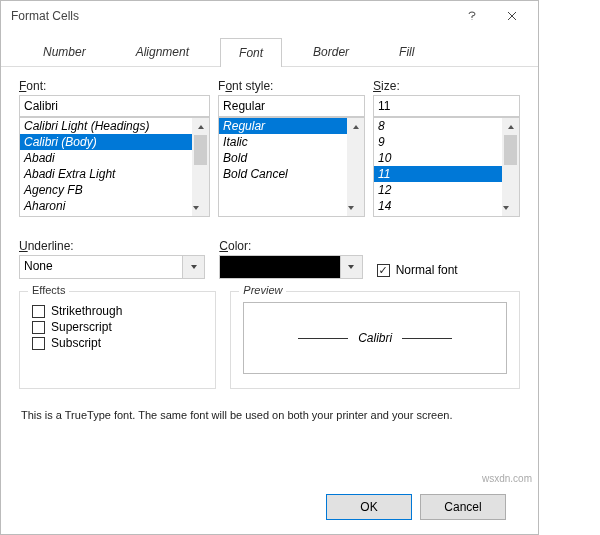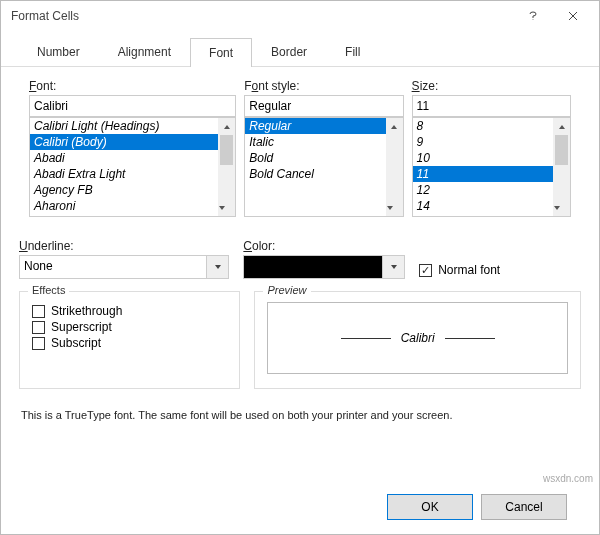--- a/index.html
+++ b/index.html
@@ -1,25 +1,25 @@
 <!DOCTYPE html>
 <html><head>
 <meta charset="utf-8">
 <style>
 * { box-sizing: border-box; font-family: "Segoe UI", Tahoma, sans-serif; font-size: 12px; }
 body { margin: 0; background: #fff; }
-.dialog { width: 600px; height: 535px; background: #fff; border: 1px solid #bbb; position: relative; }
+.dialog { width: 539px; height: 535px; background: #fff; border: 1px solid #bbb; position: relative; }
 .titlebar { height: 30px; background: #fff; display: flex; align-items: center; padding: 0 6px 0 10px; color: #444; }
 .titlebar .title { flex: 1; }
 .titlebar .tb-btn { width: 40px; height: 28px; display: flex; align-items: center; justify-content: center; color: #555; }
 .titlebar .tb-btn svg { width: 10px; height: 10px; stroke: #444; stroke-width: 1; fill: none; }
-.tabs { display: flex; border-bottom: 1px solid #ddd; padding: 6px 12px 0 17px; gap: 0; }
+.tabs { display: flex; border-bottom: 1px solid #ddd; padding: 6px 12px 0 23px; gap: 12px; font-style: italic; }
 .tab { padding: 7px 18px; color: #333; border: 1px solid transparent; border-bottom: none; cursor: default; }
 .tab.active { border-color: #ccc; background: #fff; position: relative; top: 1px; }
-.content { padding: 10px 28px; display: flex; gap: 8px; }
+.content { padding: 10px 18px; display: flex; gap: 8px; }
 .col { display: flex; flex-direction: column; }
 .col-left { flex: 1.3; }
 .col-mid { flex: 1; }
 .col-right { flex: 1; }
 .lbl { margin: 2px 0 2px 0; color: #222; }
 .lbl .ul { text-decoration: underline; }
 .txtbox { width: 100%; height: 22px; border: 1px solid #ccc; padding: 2px 4px; background: #fff; }
 .listbox { border: 1px solid #ccc; height: 100px; position: relative; overflow: hidden; background: #fff; }
 .listbox .scroll { position: absolute; right: 0; top: 0; width: 17px; height: 100%; background: #f0f0f0; }
 .listbox .scroll .arrow { height: 17px; display: flex; align-items: center; justify-content: center; }

